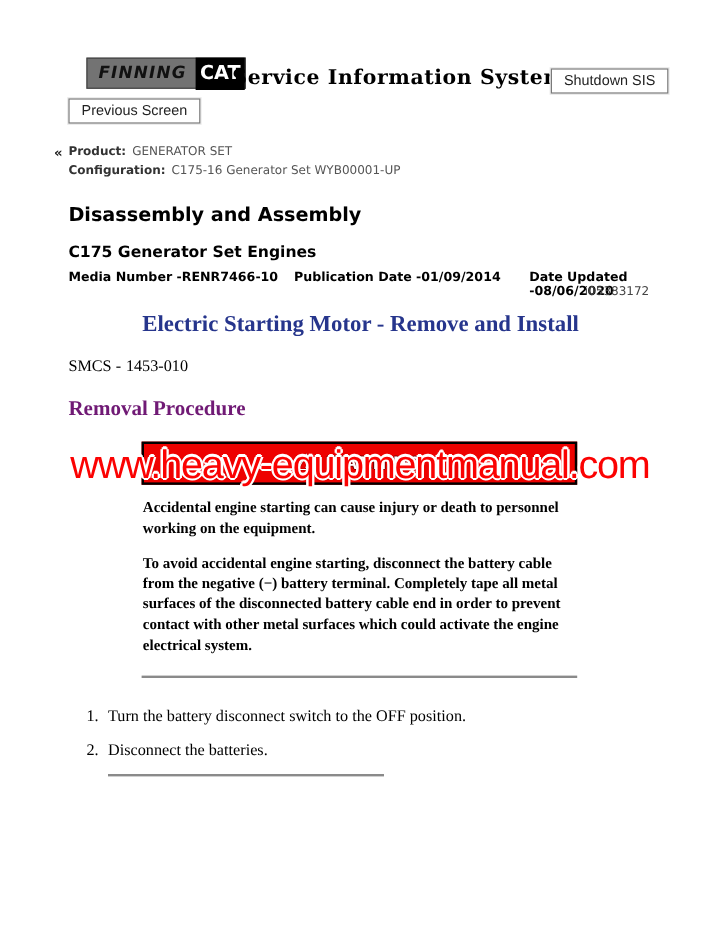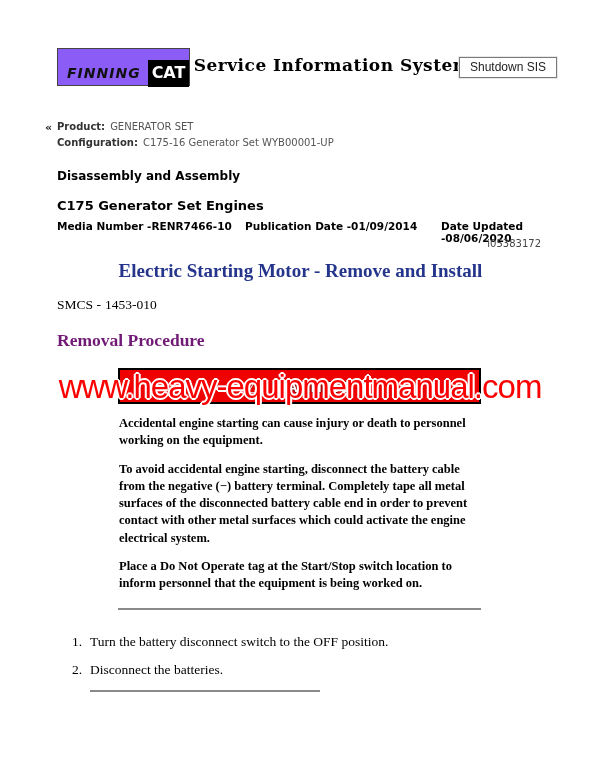--- a/index.html
+++ b/index.html
@@ -8,25 +8,25 @@
     width:600px; height:776px;
     background:#ffffff;
     font-family:"Liberation Sans", sans-serif;
     position:relative;
     overflow:hidden;
   }
   .page { position:absolute; inset:0; }
 
   
   .logo {
-    position:absolute; left:57px; top:48px;
+    position:absolute; left:72px; top:48px;
     display:flex; align-items:center;
     border:1px solid #444;
-    padding:16px 2px 4px 9px;
-    background:#8b5cf6;
+    padding:4px 2px 4px 9px;
+    background:#737373;
   }
   .finning {
     font-family:"DejaVu Sans", sans-serif;
     font-weight:bold; font-style:italic;
     font-size:14px; letter-spacing:1px; color:#111;
     margin-right:5px;
   }
   .catbox {
     background:#000; color:#fff;
     font-family:"DejaVu Sans", sans-serif;
@@ -67,21 +67,21 @@
   .back-chevron {
     position:absolute; left:-12px; top:0;
     color:#222; font-size:11px; font-weight:bold;
     cursor:pointer;
   }
 
   
   .doc-head { position:absolute; left:57px; top:169px; right:40px; color:#000; }
   .doc-title {
     font-family:"DejaVu Sans", sans-serif;
-    font-weight:bold; font-size:12px;
+    font-weight:bold; font-size:16px;
   }
   .doc-subtitle {
     font-family:"DejaVu Sans", sans-serif;
     font-weight:bold; font-size:13px; margin-top:15px;
   }
   .doc-meta {
     position:relative; margin-top:7px; height:14px;
     font-family:"DejaVu Sans", sans-serif;
     font-weight:bold; font-size:10.5px;
   }
@@ -180,20 +180,21 @@
 <div class="page">
 
   <div class="logo">
     <span class="finning">FINNING</span>
     <span class="catbox">CAT</span>
   </div>
 
   <div class="sis-title">Service Information System</div>
 
   <button class="btn btn-shutdown">Shutdown SIS</button>
+  <button class="btn btn-prev">Previous Screen</button>
 
   <div class="product-info">
     <div class="pi-row">
       <span class="back-chevron">«</span>
       <span class="pi-label">Product:</span><span class="pi-value">GENERATOR SET</span>
     </div>
     <div class="pi-row">
       <span class="pi-label">Configuration:</span><span class="pi-value">C175-16 Generator Set WYB00001-UP</span>
     </div>
   </div>
@@ -220,21 +221,20 @@
     <h2 class="h2">Removal Procedure</h2>
 
     <div class="warning">
       <div class="warn-banner">
         <span class="warn-tri">⚠</span>
         <span class="warn-word">WARNING</span>
       </div>
       <div class="warn-body">
         <p>Accidental engine starting can cause injury or death to personnel working on the equipment.</p>
         <p>To avoid accidental engine starting, disconnect the battery cable from the negative (−) battery terminal. Completely tape all metal surfaces of the disconnected battery cable end in order to prevent contact with other metal surfaces which could activate the engine electrical system.</p>
-        <p>Place a Do Not Operate tag at the Start/Stop switch location to inform personnel that the equipment is being worked on.</p>
       </div>
       <hr class="divider1">
     </div>
 
     <div class="steps">
       <div class="step">
         <span class="step-num">1.</span>
         <span class="step-text">Turn the battery disconnect switch to the OFF position.</span>
       </div>
       <div class="step">

